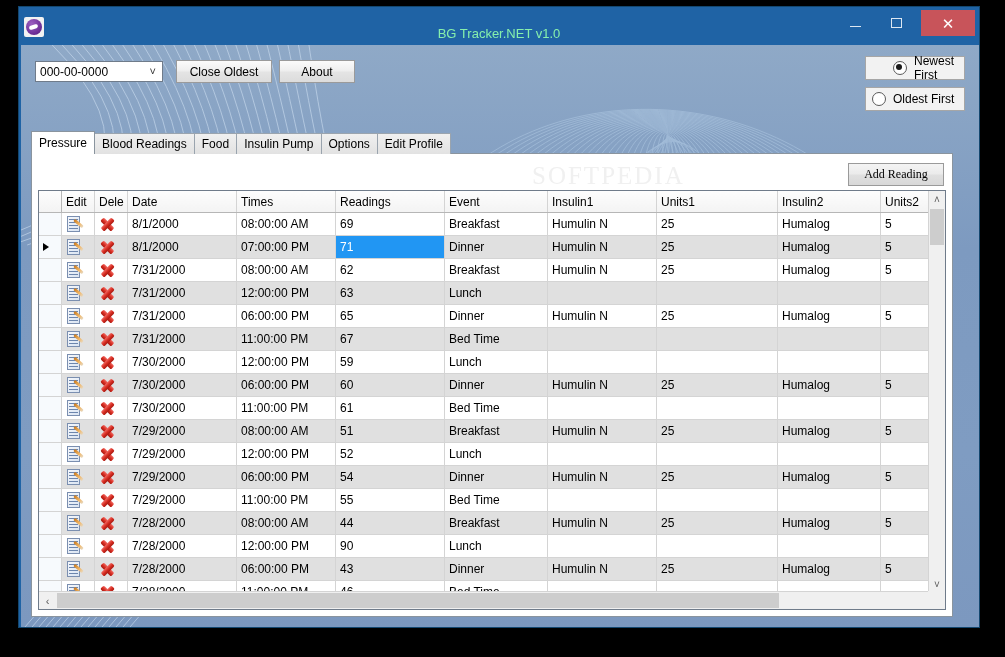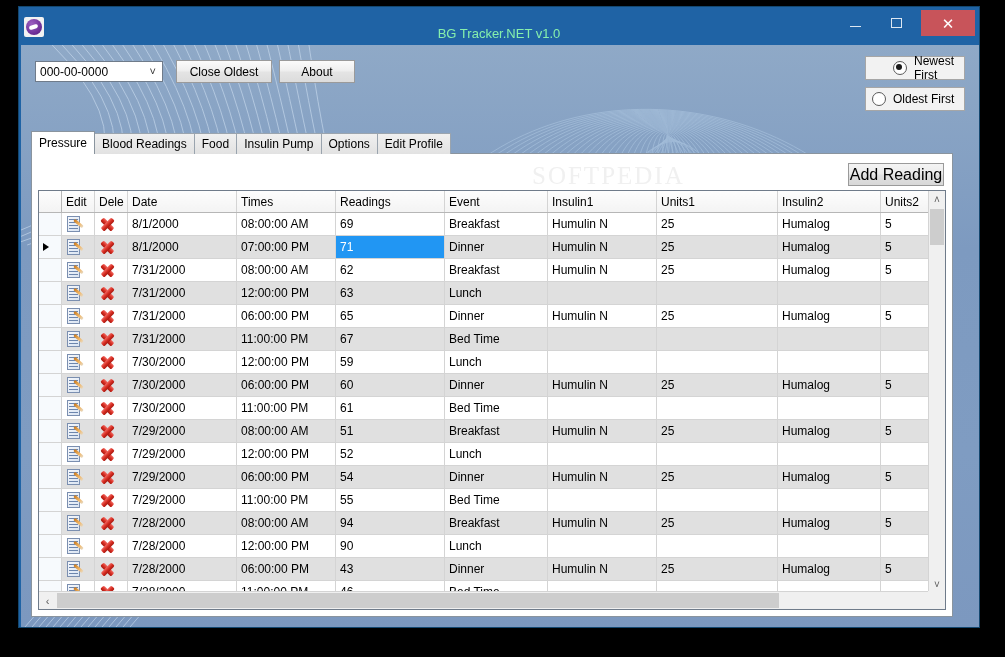--- a/index.html
+++ b/index.html
@@ -211,22 +211,23 @@
     pointer-events: none;
   }
   #btn-add-reading {
     position: absolute;
     right: 8px; top: 9px;
     width: 96px; height: 23px;
     background: linear-gradient(180deg, #f4f4f4 0%, #ebebeb 48%, #e0e0e0 52%, #d8d8d8 100%);
     border: 1px solid #9a9a9a;
     box-sizing: border-box;
     display: flex; align-items: center; justify-content: center;
-    font-size: 16px; color: #000;
+    font-size: 12px; color: #000;
     cursor: default;
+    font-family: Liberation Serif, serif;
   }
 
   
   #grid-wrap {
     position: absolute;
     left: 6px; top: 36px;
     width: 908px; height: 420px;
     border: 1px solid #6f7b8a;
     box-sizing: border-box;
     background: #ffffff;
@@ -716,21 +717,21 @@
                     <td class="c-un1"></td>
                     <td class="c-ins2"></td>
                     <td class="c-un2"></td>
                   </tr>
                   <tr class="row-alt">
                     <td class="c-sel"></td>
                     <td class="c-edit"><span class="icon-edit"><span class="page"></span><span class="lines"></span><span class="pencil"></span></span></td>
                     <td class="c-del"><span class="icon-del"><span class="a"></span><span class="b"></span></span></td>
                     <td class="c-date">7/28/2000</td>
                     <td class="c-time">08:00:00 AM</td>
-                    <td class="c-read">94</td>
+                    <td class="c-read">44</td>
                     <td class="c-evt">Breakfast</td>
                     <td class="c-ins1">Humulin N</td>
                     <td class="c-un1">25</td>
                     <td class="c-ins2">Humalog</td>
                     <td class="c-un2">5</td>
                   </tr>
                   <tr class="row-norm">
                     <td class="c-sel"></td>
                     <td class="c-edit"><span class="icon-edit"><span class="page"></span><span class="lines"></span><span class="pencil"></span></span></td>
                     <td class="c-del"><span class="icon-del"><span class="a"></span><span class="b"></span></span></td>

